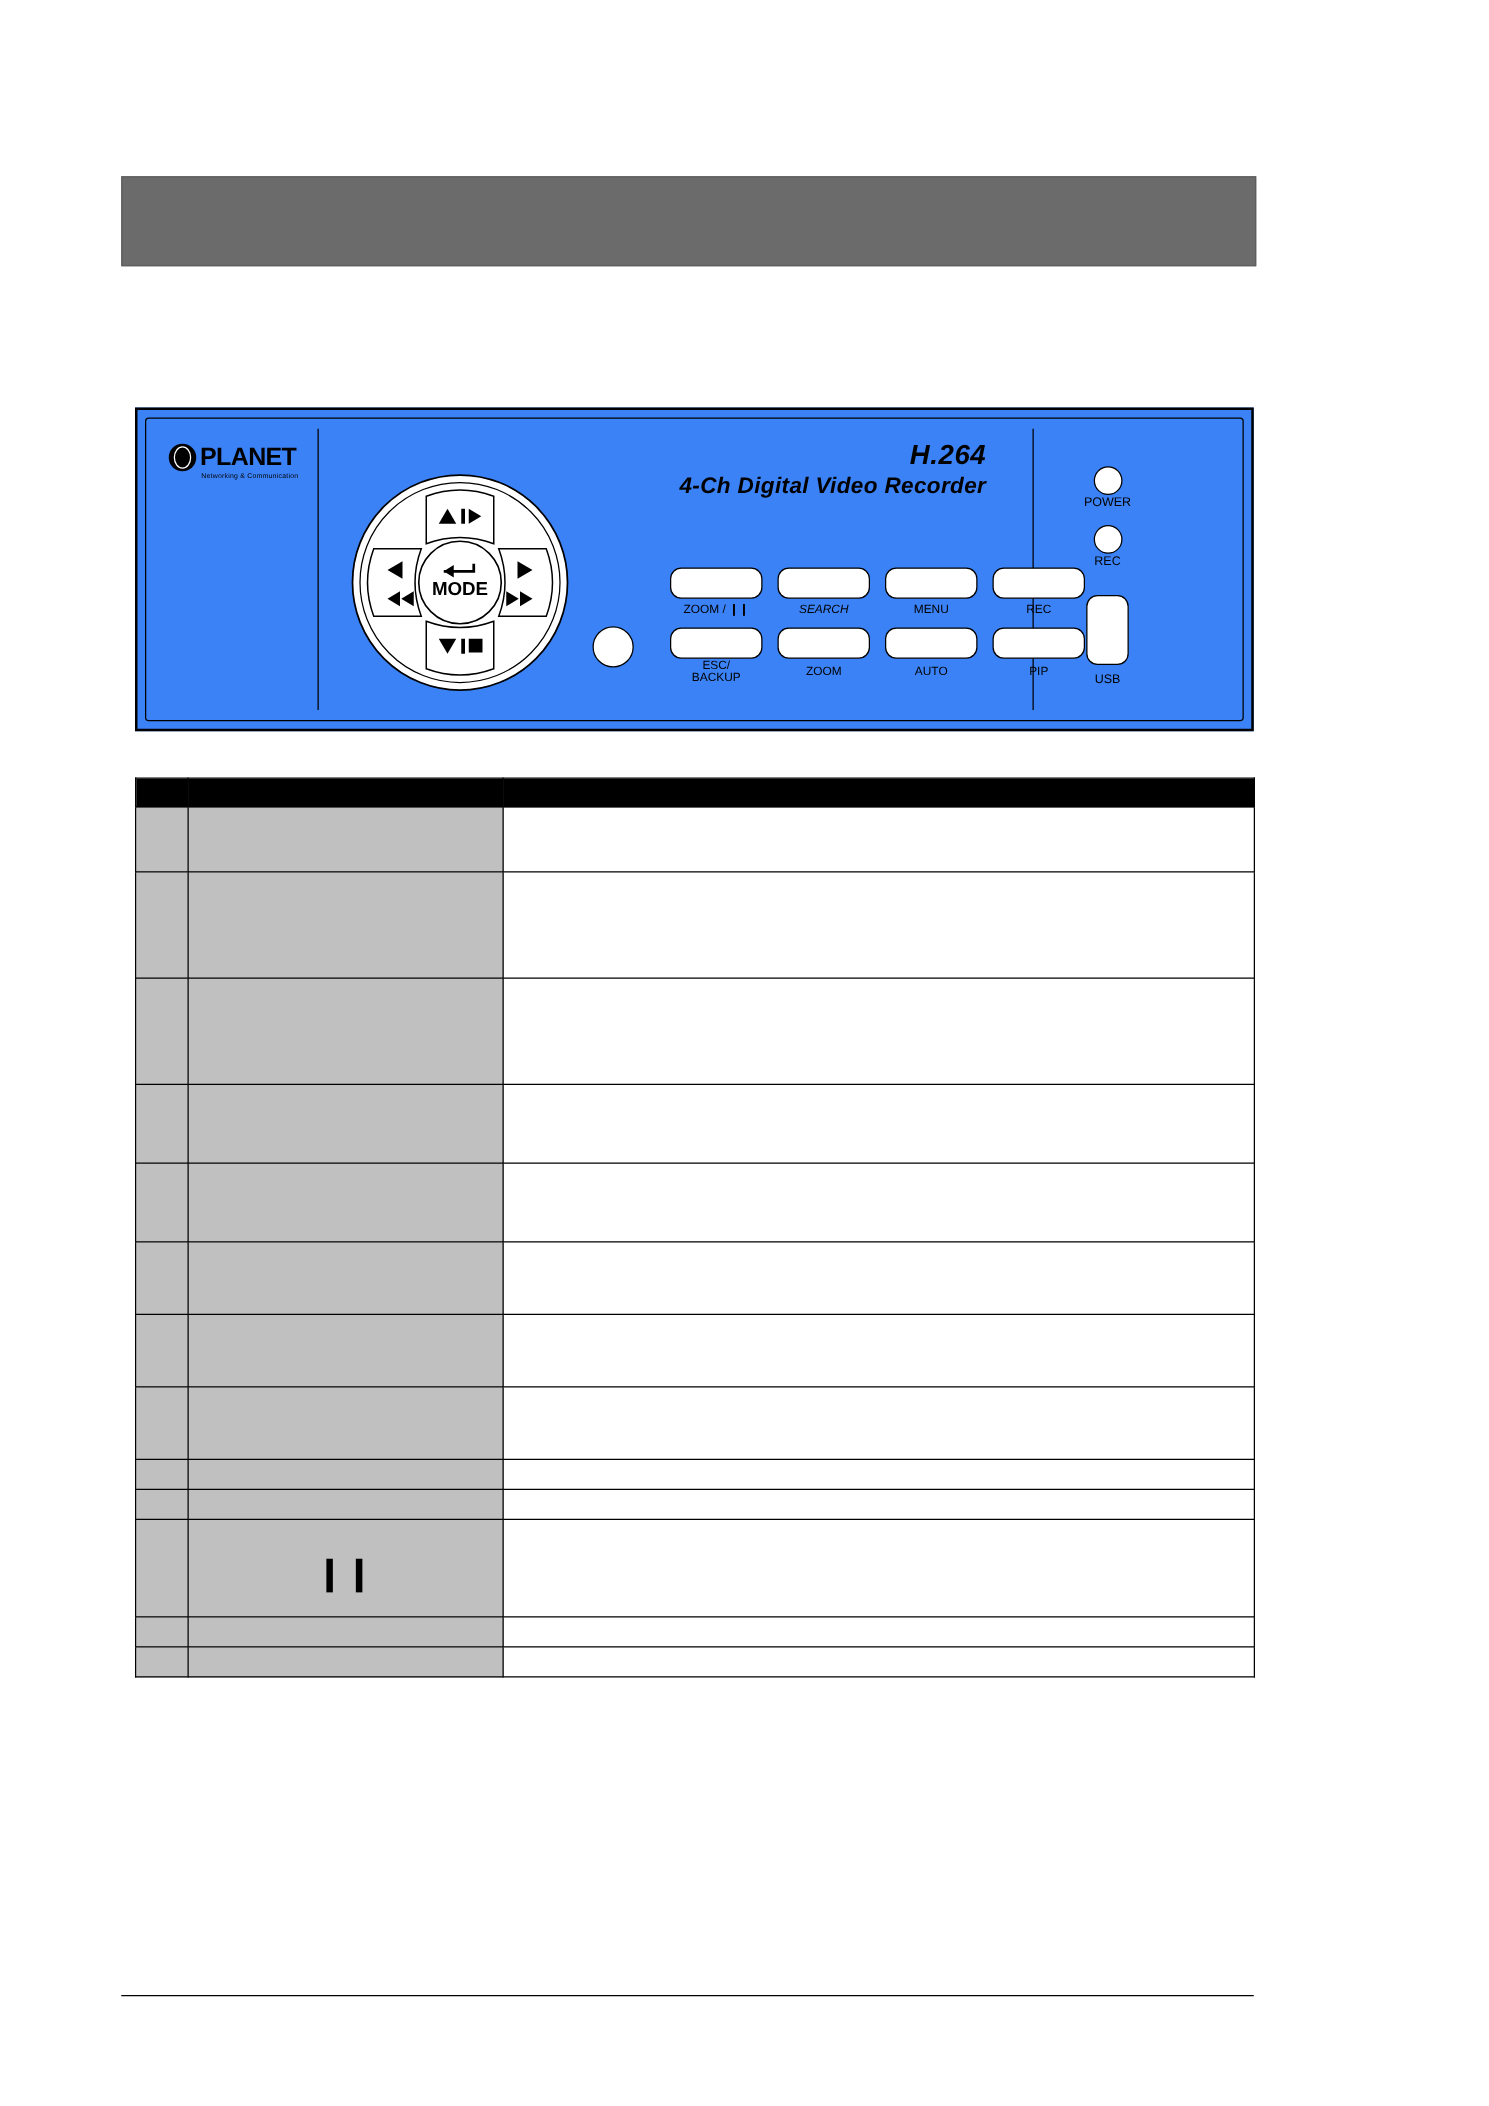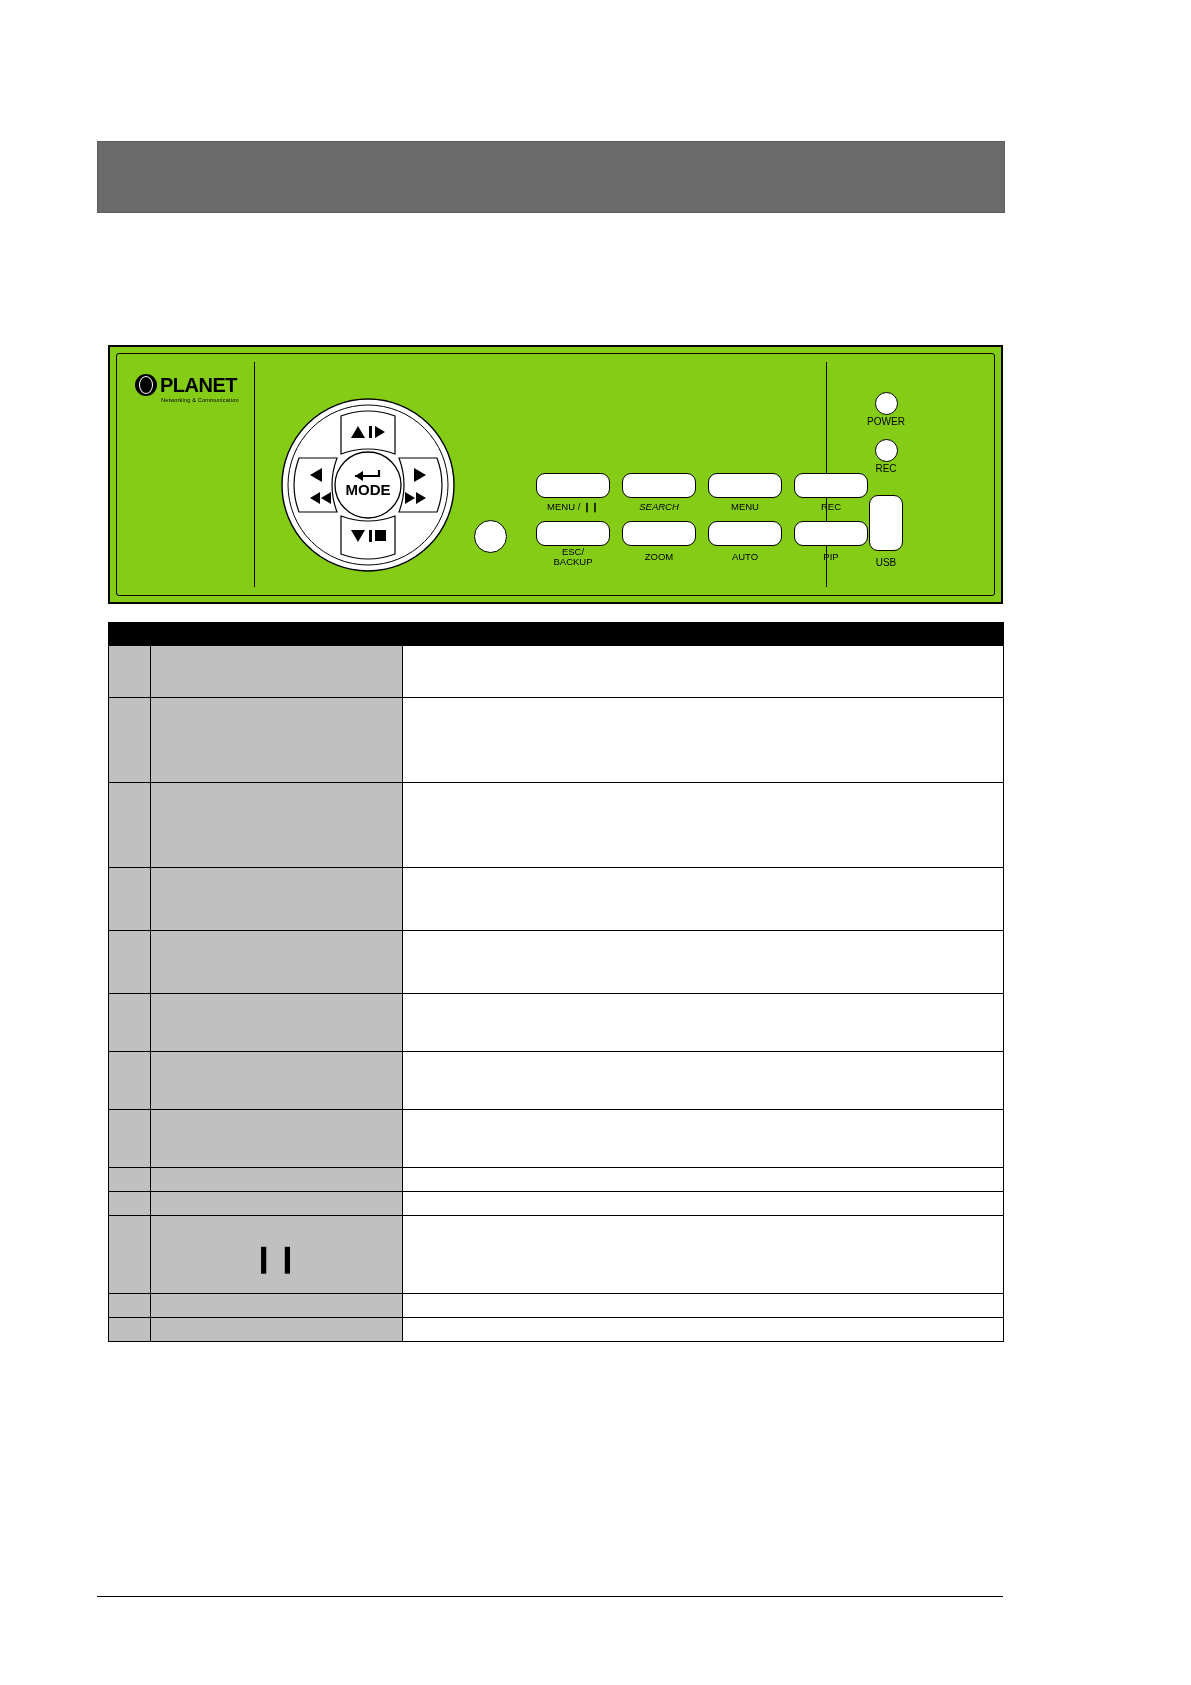--- a/index.html
+++ b/index.html
@@ -35,25 +35,25 @@
     color: #6b6b6b;
     font-size: 1px;
     line-height: 1px;
     visibility: hidden;
   }
 
   
   .device-panel {
     position: absolute;
     left: 108px;
-    top: 345px;
+    top: 326px;
     width: 895px;
     height: 259px;
     border: 2px solid #000;
-    background: #84cc16;
+    background: #3b82f6;
     box-sizing: border-box;
   }
   .device-inner {
     position: absolute;
     left: 6px;
     top: 6px;
     right: 6px;
     bottom: 6px;
     border: 1px solid #000;
     border-radius: 3px;
@@ -305,20 +305,24 @@
       <div class="divider-right"></div>
 
       <div class="logo-wrap">
         <div class="logo-row">
           <div class="logo-globe"></div>
           <div class="logo-text">PLANET</div>
         </div>
         <div class="logo-sub">Networking &amp; Communication</div>
       </div>
 
+      <div class="product-title">
+        <div class="line1">H.264</div>
+        <div class="line2">4-Ch Digital Video Recorder</div>
+      </div>
 
       <div class="nav-cluster">
         <svg width="178" height="178" viewBox="0 0 178 178" xmlns="http://www.w3.org/2000/svg">
 
           <circle cx="89" cy="89" r="86" fill="#ffffff" stroke="#000000" stroke-width="1.4"></circle>
           <circle cx="89" cy="89" r="80" fill="#ffffff" stroke="#000000" stroke-width="1"></circle>
 
           <path d="M62 20 Q89 10 116 20 L116 58 Q89 48 62 58 Z" fill="#ffffff" stroke="#000000" stroke-width="1.2"></path>
 
           <path d="M62 120 Q89 130 116 120 L116 158 Q89 168 62 158 Z" fill="#ffffff" stroke="#000000" stroke-width="1.2"></path>
@@ -347,21 +351,21 @@
 
           <path d="M76 80 L100 80 L100 74" fill="none" stroke="#000" stroke-width="2.2"></path>
           <polygon points="76,80 84,75 84,85" fill="#000"></polygon>
           <text class="nav-label" x="89" y="99" text-anchor="middle">MODE</text>
         </svg>
       </div>
 
       <div class="round-btn"></div>
 
       <div class="fn-btn" style="left:419px; top:119px;"></div>
-      <div class="fn-label" style="left:413px; top:148px;">MENU / ❙❙</div>
+      <div class="fn-label" style="left:413px; top:148px;">ZOOM / ❙❙</div>
 
       <div class="fn-btn" style="left:505px; top:119px;"></div>
       <div class="fn-label" style="left:499px; top:148px;font-style:italic;">SEARCH</div>
 
       <div class="fn-btn" style="left:591px; top:119px;"></div>
       <div class="fn-label" style="left:585px; top:148px;">MENU</div>
 
       <div class="fn-btn" style="left:677px; top:119px;"></div>
       <div class="fn-label" style="left:671px; top:148px;">REC</div>
 

